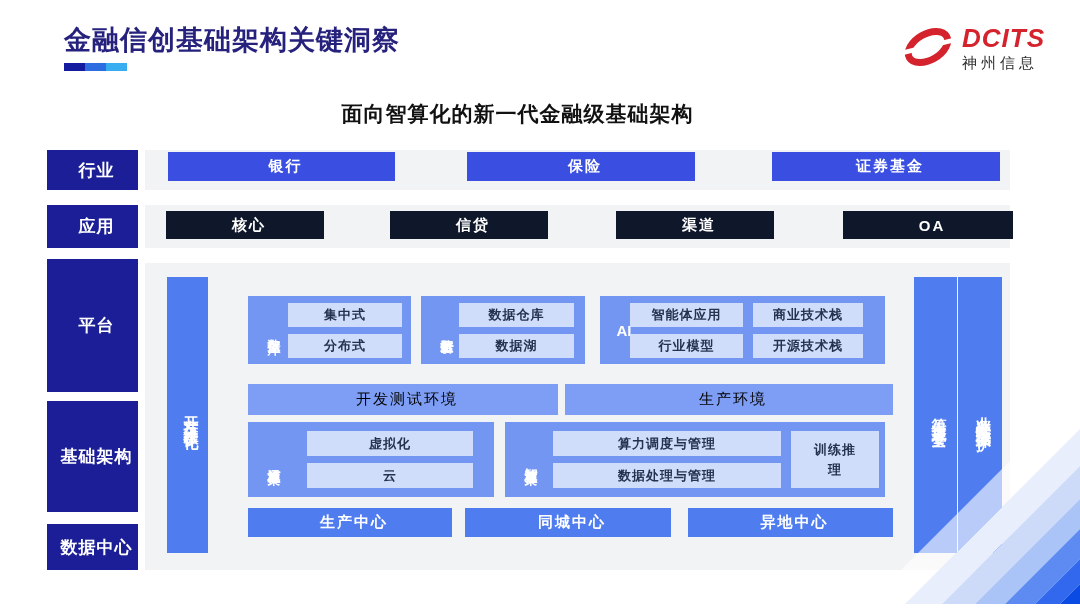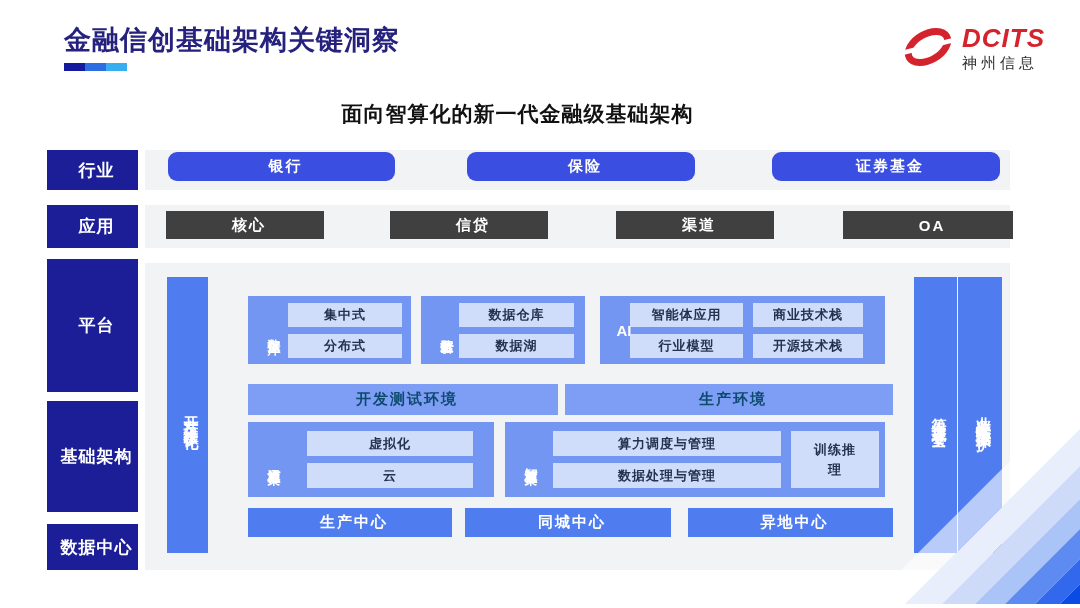--- a/index.html
+++ b/index.html
@@ -23,37 +23,37 @@
 
   
   .side-label{
     left:47px;width:83px;background:#1b1e96;color:#fff;
     font-size:17px;font-weight:bold;letter-spacing:1px;
   }
 
   .strip{left:145px;width:865px;background:#f2f3f5;}
 
   .btn{color:#fff;font-weight:bold;font-size:15px;letter-spacing:2px;}
-  .btn-strong{background:#3a4fe1;border-radius:9px;}
-  .btn-mid{background:#404040;}
+  .btn-strong{background:#3a4fe1;}
+  .btn-mid{background:#0f172a;}
   .btn-dc{background:#4f7df0;}
 
   .container{left:145px;top:263px;width:865px;height:307px;background:#f2f3f5;z-index:1;}
 
   .vbar{background:#4f7df0;color:#fff;font-weight:bold;font-size:15px;z-index:2;}
   .vtext{writing-mode:vertical-rl;text-orientation:upright;letter-spacing:3px;line-height:1;}
 
   .group{background:#7496f3;z-index:2;}
   .group-label{color:#fff;font-weight:bold;font-size:13px;}
   .chip{
     position:absolute;background:#cfdcfa;color:#25324e;
     font-size:13px;font-weight:bold;display:flex;align-items:center;justify-content:center;
     letter-spacing:1px;
   }
-  .envbar{background:#7e9ef5;color:#0c4a6e;font-weight:bold;font-size:15px;letter-spacing:2px;z-index:2;}
+  .envbar{background:#7e9ef5;color:#000000;font-weight:normal;font-size:15px;letter-spacing:2px;z-index:2;}
 
   .deco{right:0;bottom:0;z-index:6;pointer-events:none;}
 </style>
 </head>
 <body>
 
 <div class="abs" style="left:64px;top:22px;">
   <div class="slide-title">金融信创基础架构关键洞察</div>
 </div>
 <div class="abs" style="left:64px;top:63px;">

